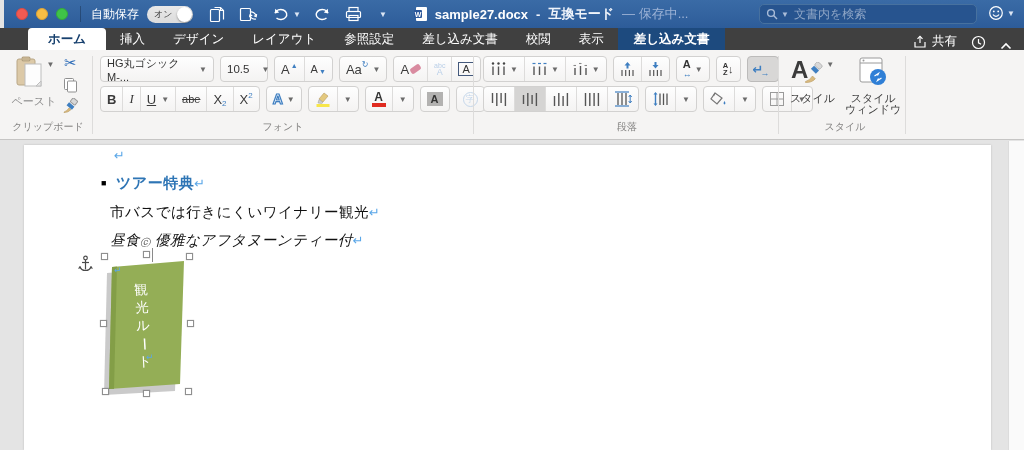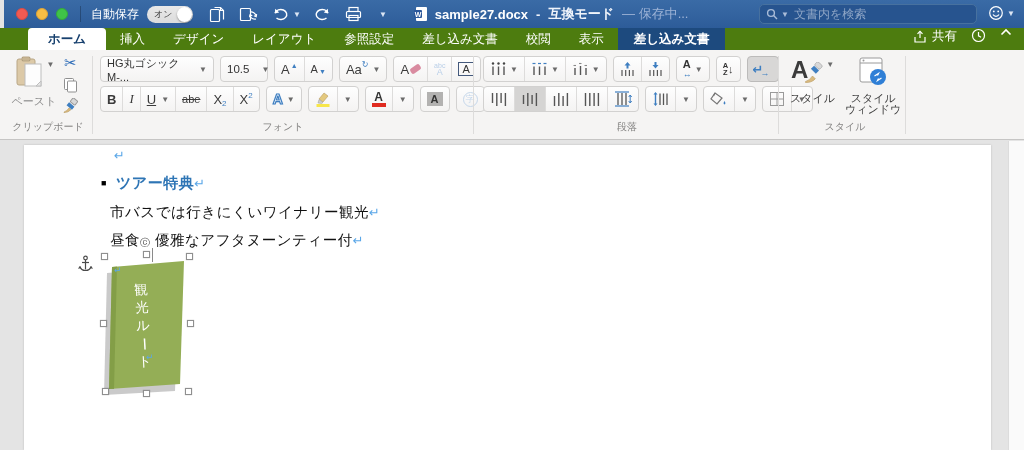--- a/index.html
+++ b/index.html
@@ -30,27 +30,27 @@
   .doc-title-wrap .m { color:#f0f4fb; margin-left:8px; font-weight:bold;}
   .doc-title-wrap .s { color:#9db3d6; margin-left:8px; }
   .searchbox { position:absolute; left:755px; top:4px; width:218px; height:20px;
     background:#27548f; border:1px solid #47719f; border-radius:5px;
     display:flex; align-items:center; padding:0 6px; }
   .searchbox .ph { font-size:12px; color:#8fa6c6; margin-left:5px; }
   .smiley-wrap { position:absolute; left:984px; top:5px; display:flex; align-items:center; }
 
   
   .tabbar { position:absolute; left:0; top:28px; width:1024px; height:22px;
-    background:#4d7c0f; display:flex; align-items:stretch; font-size:12.5px; }
+    background:#404040; display:flex; align-items:stretch; font-size:12.5px; }
   .tab { color:#fff; display:flex; align-items:center; padding:0 14px; }
   .tab.selected { background:#fff; color:#17406e; font-weight:bold;
     border-radius:4px 4px 0 0; margin-left:28px; padding:0 20px; }
   .tab.contextual { background:#1d4a7e; font-weight:bold; padding:0 16px; }
   .tellme { display:flex; align-items:center; color:#eef3fb; margin-left:14px; font-size:12.5px; gap:7px; }
-  .tabbar-right { margin-left:auto; display:flex; align-items:flex-start; gap:14px;
+  .tabbar-right { margin-left:auto; display:flex; align-items:flex-end; gap:14px;
     color:#fff; padding-right:12px; font-size:12.5px; }
   .share { display:flex; align-items:center; gap:5px; }
 
   
   .ribbon { position:absolute; left:0; top:50px; width:1024px; height:90px;
     background:#f5f4f3; border-bottom:1px solid #c6c5c4; }
   .vdiv { position:absolute; top:6px; width:1px; height:78px; background:#dddcdb; }
   .grp-label { position:absolute; top:70px; font-size:10px; color:#848382; text-align:center; }
   .rrow { position:absolute; display:flex; align-items:center; gap:6px; }
   .btn { background:linear-gradient(#fefefe,#f4f3f2); border:1px solid #d2d1d0;
@@ -548,21 +548,21 @@
 
   <div class="doc-line" style="left:114px; top:147px;">
     <span class="pilcrow">↵</span>
   </div>
   <div class="doc-line" style="left:101px; top:174px;">
     <span class="bullet-sq">■</span><span class="heading">ツアー特典</span><span class="pilcrow">↵</span>
   </div>
   <div class="doc-line" style="left:110px; top:203px;text-align:center;">
     <span>市バスでは行きにくいワイナリー観光</span><span class="pilcrow">↵</span>
   </div>
-  <div class="doc-line" style="left:110px; top:231px;">
+  <div class="doc-line" style="left:110px; top:231px;font-style:italic;">
     <span>昼食</span><span class="circ-sym">ⓒ</span><span> 優雅なアフタヌーンティー付</span><span class="pilcrow">↵</span>
   </div>
   <div class="thin-line" style="left:152px; top:248px; height:14px;"></div>
 
   <svg width="15" height="18" viewBox="0 0 15 18" style="position:absolute; left:78px; top:255px;">
     <circle cx="7.5" cy="3" r="1.8" fill="none" stroke="#4a4a4a" stroke-width="1.2"></circle>
     <line x1="7.5" y1="4.8" x2="7.5" y2="14.5" stroke="#4a4a4a" stroke-width="1.2"></line>
     <line x1="4" y1="7.5" x2="11" y2="7.5" stroke="#4a4a4a" stroke-width="1.2"></line>
     <path d="M2 11.5 q1 4 5.5 4 q4.5 0 5.5-4" fill="none" stroke="#4a4a4a" stroke-width="1.2"></path>
     <path d="M2 11.5 l-1.3 2.2 M13 11.5 l1.3 2.2" stroke="#4a4a4a" stroke-width="1.2"></path>

